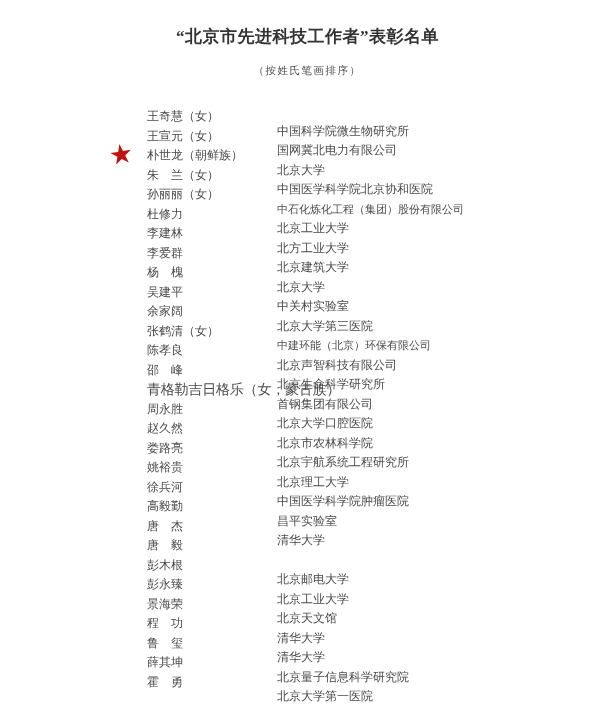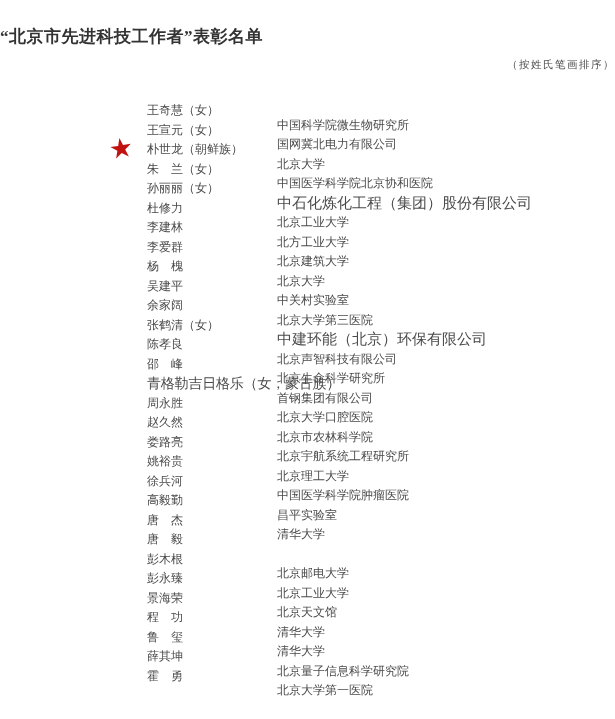--- a/index.html
+++ b/index.html
@@ -6,47 +6,47 @@
   body {
     width:615px; height:719px;
     background:#ffffff;
     font-family:"Liberation Serif","DejaVu Serif",serif;
     color:#4a4a4a;
     overflow:hidden;
   }
   .page { position:relative; width:615px; height:719px; background:#ffffff; }
   .title {
     margin:26px 0 0 0;
-    text-align:left;
+    text-align:center;
     font-size:17px; font-weight:bold;
     color:#333333;
     letter-spacing:0.5px;
     line-height:22px;
   }
   .subtitle {
-    margin-top:10px;
-    text-align:right;
+    margin-top:16px;
+    text-align:center;
     font-size:10.5px;
     color:#4a4a4a;
     letter-spacing:1.5px;
     line-height:14px;
   }
   .list { margin-top:29px; padding-left:147px; }
   .row {
     position:relative;
     display:flex;
     align-items:center;
     height:19.5px;
     font-size:12px;
     white-space:nowrap;
     gap:12px;
   }
   .name { flex:0 0 auto; width:118px; }
   .org  { flex:0 0 auto;margin-top:29px; }
-  .sm { font-size:15px; }
+  .sm { font-size:11px; }
   .xs { font-size:14px; letter-spacing:-0.2px; }
   .star {
     position:absolute;
     left:-38px; top:50%;
     transform:translateY(-54%) rotate(-9deg);
     font-size:27px; line-height:1;
     color:#c11212;
   }
 </style>
 </head>

